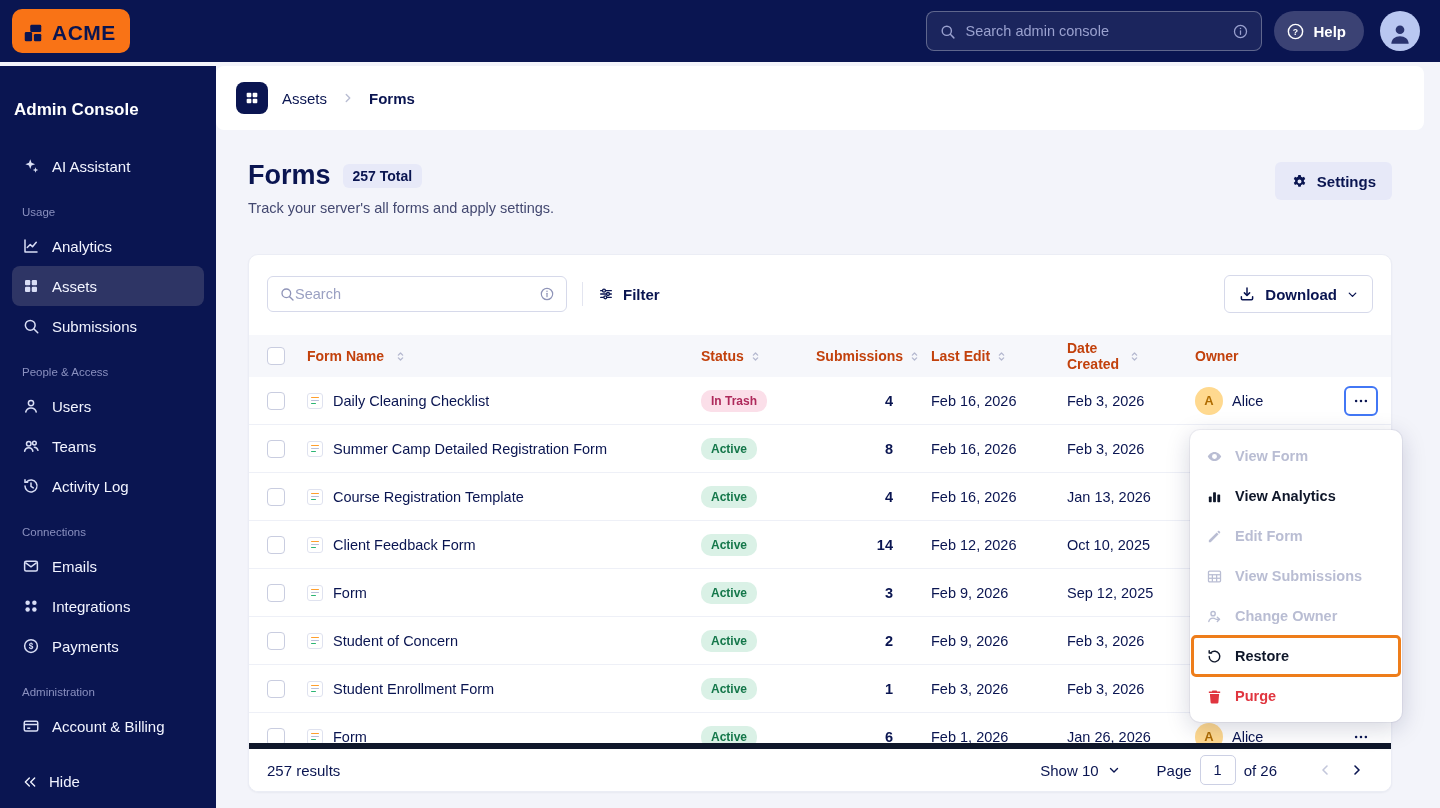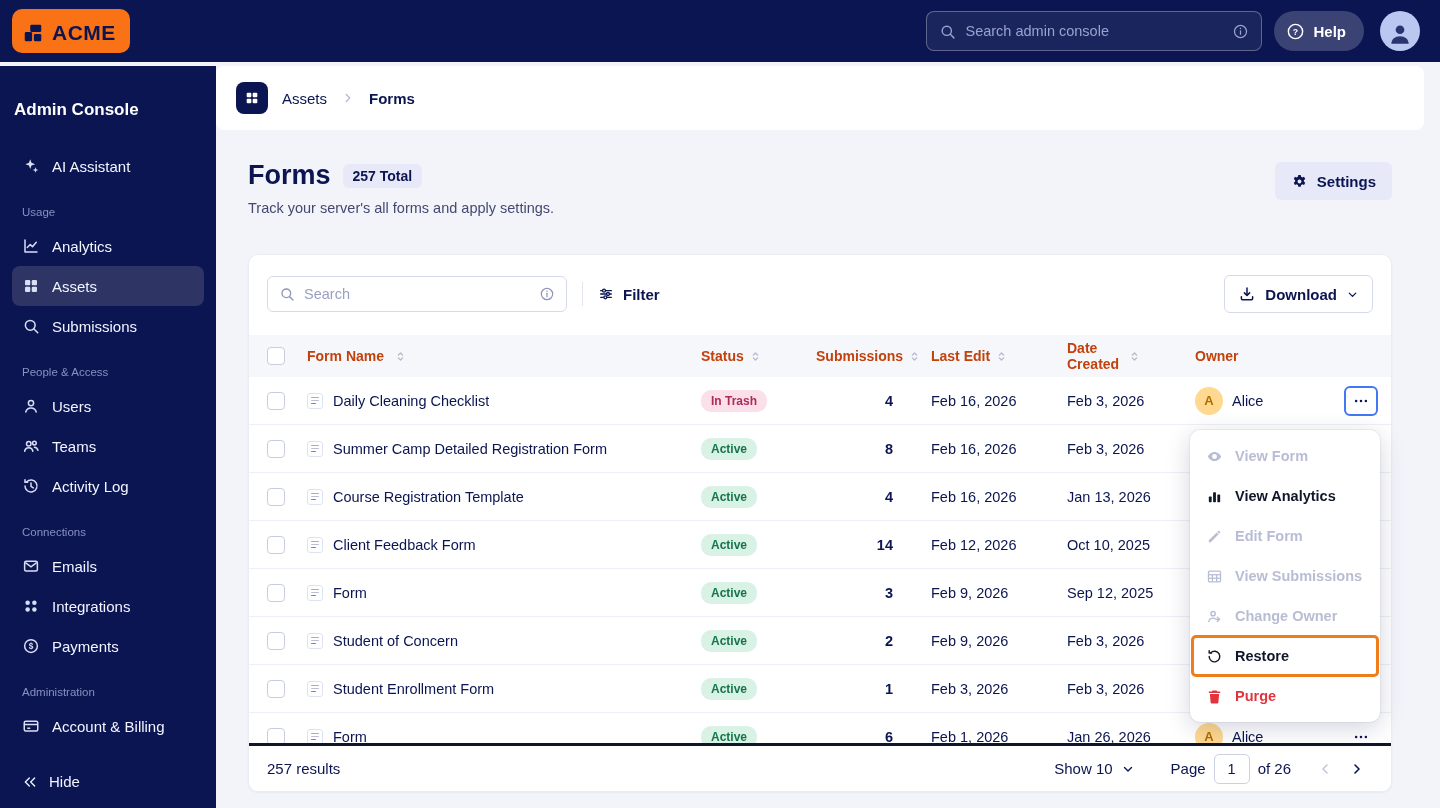--- a/index.html
+++ b/index.html
@@ -86,21 +86,21 @@
   .settings-btn .icon svg { width: 17px; height: 17px; }
 
   
   .card {
     margin-top: 38px; background: #fff; border: 1px solid #ebedf5; border-radius: 10px;
     height: 538px; position: relative; overflow: hidden; box-shadow: 0 1px 2px rgba(20,30,80,.05);
   }
   .card-toolbar { display: flex; align-items: center; padding: 20px 18px 0 18px; }
   .search-box {
     width: 300px; height: 36px; border: 1px solid #d6d9ea; border-radius: 6px;
-    display: flex; align-items: center; gap: 9px; padding: 0 11px; color: #8f94b8;
+    display: flex; align-items: center; padding: 0 11px; color: #8f94b8;
   }
   .search-box .icon svg { width: 16px; height: 16px; }
   .search-box input { flex: 1; border: none; outline: none; font-size: 14.5px; color: #0a1551; min-width: 0; }
   .search-box input::placeholder { color: #9aa0c2; }
   .vdiv { width: 1px; height: 24px; background: #e3e5f0; margin: 0 15px; }
   .filter-btn { display: flex; align-items: center; gap: 9px; border: none; background: none; color: #0a1551; font-size: 15px; font-weight: 700; }
   .filter-btn .icon svg { width: 16px; height: 16px; }
   .download-btn {
     margin-left: auto; height: 38px; border: 1px solid #d6d9ea; background: #fff; border-radius: 6px;
     display: flex; align-items: center; gap: 9px; padding: 0 13px; color: #0a1551; font-size: 15px; font-weight: 600;
@@ -136,37 +136,37 @@
   .owner-avatar { width: 28px; height: 28px; border-radius: 50%; background: #ffd98f; color: #b06c00; font-size: 13px; font-weight: 700; display: flex; align-items: center; justify-content: center; flex: none; }
   .owner-name { font-weight: 500; }
   .c-actions { justify-content: center; }
   .dots-btn { width: 34px; height: 30px; border: none; border-radius: 6px; background: transparent; color: #0a1551; display: flex; align-items: center; justify-content: center; }
   .dots-btn.focused { border: 2px solid #4277f5; background: #fff; }
   .dots-btn svg { width: 18px; height: 18px; }
 
   
   .card-footer {
     position: absolute; left: 0; right: 0; bottom: 0; height: 48px; background: #fff;
-    border-top: 3px solid #0f172a; display: flex; align-items: center; padding: 0 18px;
+    border-top: 6px solid #0f172a; display: flex; align-items: center; padding: 0 18px;
     font-size: 15px; color: #0a1551; z-index: 5;
   }
   .results { font-weight: 500; }
   .show-select { margin-left: auto; display: flex; align-items: center; gap: 8px; border: none; background: none; color: #0a1551; font-size: 15px; margin-right: 36px; }
   .show-select .icon svg, .pg svg { width: 14px; height: 14px; }
   .page-label { margin-right: 8px; }
   .page-input { width: 36px; height: 30px; border: 1px solid #ccd0e4; border-radius: 5px; text-align: center; font-size: 14.5px; color: #0a1551; outline: none; }
-  .of-label { margin: 0 18px 0 8px; }
+  .of-label { margin: 0 32px 0 8px; }
   .pg { width: 32px; height: 32px; border: none; background: none; display: flex; align-items: center; justify-content: center; }
   .pg svg { width: 16px; height: 16px; }
   .pg.prev { color: #c3c7db; }
   .pg.next { color: #0a1551; }
 
   
   .context-menu {
-    position: absolute; left: 1190px; top: 430px; width: 190px; background: #fff;
+    position: absolute; left: 1190px; top: 430px; width: 212px; background: #fff;
     border-radius: 10px; padding: 6px 0; z-index: 100;
     box-shadow: 0 6px 24px rgba(15,22,70,.18), 0 0 0 1px rgba(15,22,70,.05);
   }
   .menu-item { height: 40px; display: flex; align-items: center; gap: 12px; padding: 0 16px; font-size: 14.5px; font-weight: 600; cursor: pointer; }
   .menu-item .icon svg { width: 17px; height: 17px; }
   .menu-item.disabled { color: #b9bdd3; cursor: default; }
   .menu-item.enabled { color: #0f172a; }
   .menu-item.danger { color: #e0353f; }
   .menu-item.highlighted { outline: 3px solid #ee7d1a; outline-offset: -2px; border-radius: 4px; margin: 0 2px; padding: 0 14px; }
 </style>

